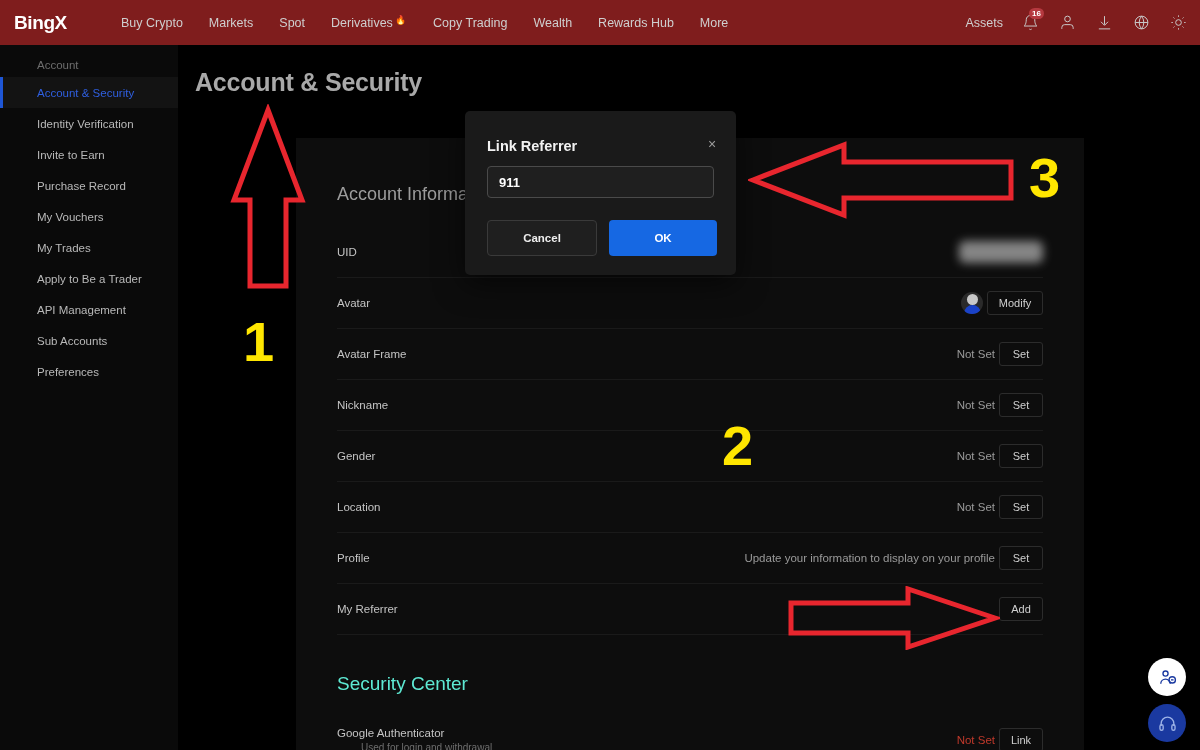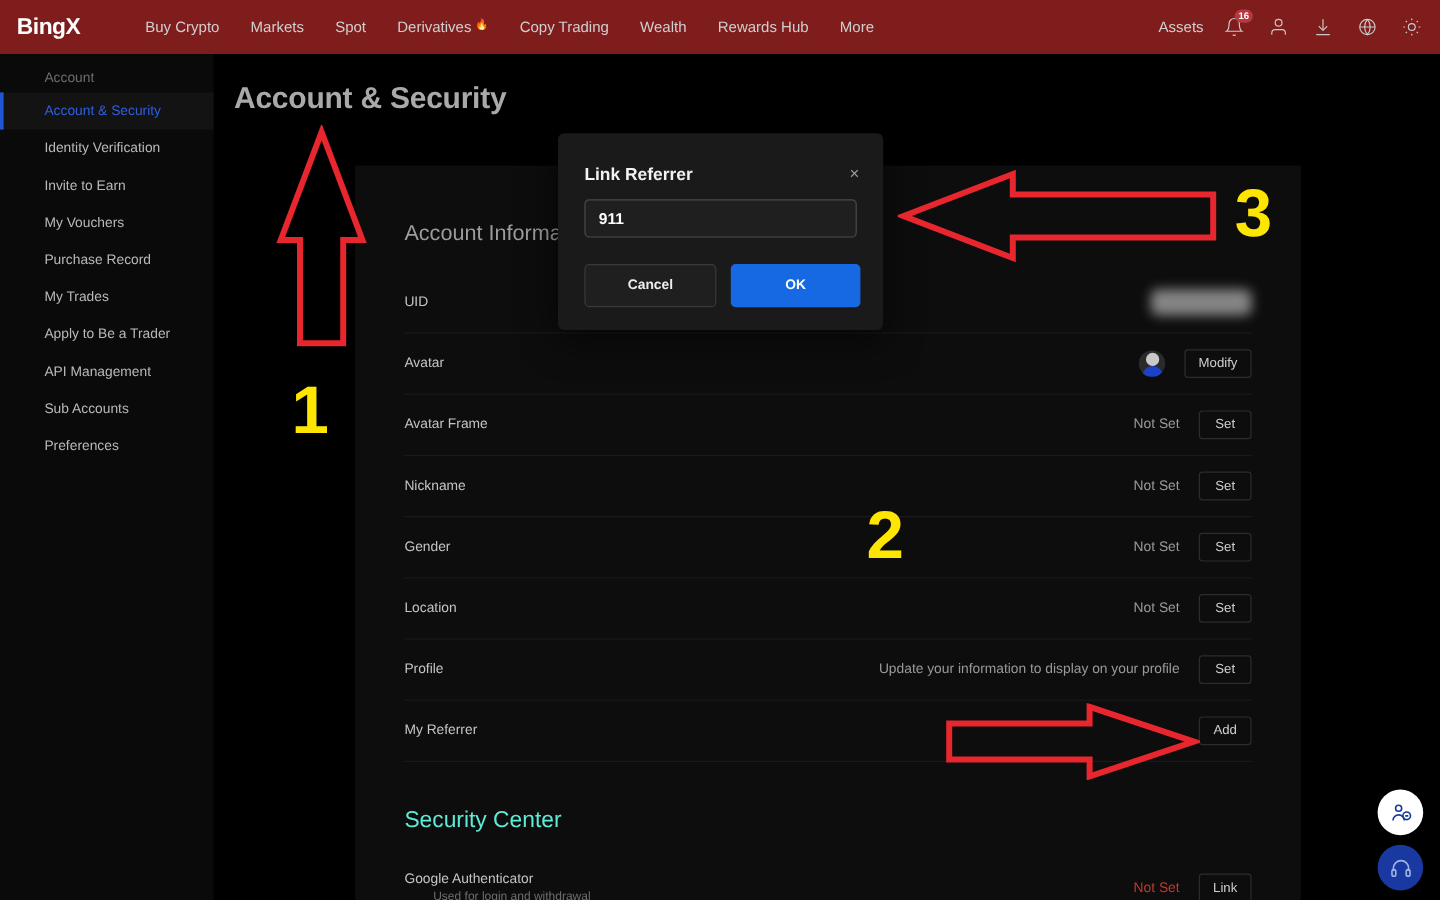--- a/index.html
+++ b/index.html
@@ -31,21 +31,21 @@
     display: flex; align-items: flex-start; gap: 3px;
   }
   .flame { font-size: 9px; line-height: 1; color: #ff8a2b; display: inline-block; }
   .nav-right {
     position: absolute; right: 12px; top: 0; height: 45px;
     display: flex; align-items: center; gap: 17px;
   }
   .nav-assets { font-size: 12.5px; color: #cfcfcf; cursor: pointer; }
   .icon-btn {
     width: 20px; height: 20px; position: relative; cursor: pointer;
-    display: flex; align-items: center; justify-content: flex-start;
+    display: flex; align-items: center; justify-content: center;
   }
   .icon-btn svg { width: 17px; height: 17px; stroke: #c9c9c9; fill: none; stroke-width: 1.4; }
   .badge {
     position: absolute; top: -5px; left: 9px;
     background: #b5393f; color: #fff;
     font-size: 8px; line-height: 11px; height: 11px; min-width: 15px;
     border-radius: 6px; text-align: center; padding: 0 2px;
     font-weight: 600;
   }
 
@@ -94,21 +94,21 @@
   .rows { margin-top: 22px; }
   .row {
     height: 51px; margin: 0 41px;
     display: flex; align-items: center;
     border-bottom: 1px solid #1a1a1a;
     position: relative;
   }
   .row:last-child { border-bottom: 1px solid #1a1a1a; }
   .row-label { font-size: 11.5px; color: #c4c4c4; flex: 0 0 auto; }
   .row-right {
-    margin-left: auto; display: flex; align-items: center; gap: 16px;
+    margin-left: auto; display: flex; align-items: center; gap: 4px;
   }
   .row-value { font-size: 11.5px; color: #9a9a9a; }
   .row-value.red { color: #c0392b; }
   .row-btn {
     min-width: 44px; height: 24px; padding: 0 10px;
     border: 1px solid #2c2c2c; background: transparent;
     color: #cfcfcf; font-size: 11px; border-radius: 3px;
     cursor: pointer; display: flex; align-items: center; justify-content: center;
     font-family: "Liberation Sans", sans-serif;
   }
@@ -277,24 +277,24 @@
     <div class="side-item active">
         <span>Account &amp; Security</span>
       </div>
     <div class="side-item">
         <span>Identity Verification</span>
       </div>
     <div class="side-item">
         <span>Invite to Earn</span>
       </div>
     <div class="side-item">
+        <span>Purchase Record</span>
+      </div>
+    <div class="side-item">
         <span>My Vouchers</span>
-      </div>
-    <div class="side-item">
-        <span>Purchase Record</span>
       </div>
     <div class="side-item">
         <span>My Trades</span>
       </div>
     <div class="side-item">
         <span>Apply to Be a Trader</span>
       </div>
     <div class="side-item">
         <span>API Management</span>
       </div>

